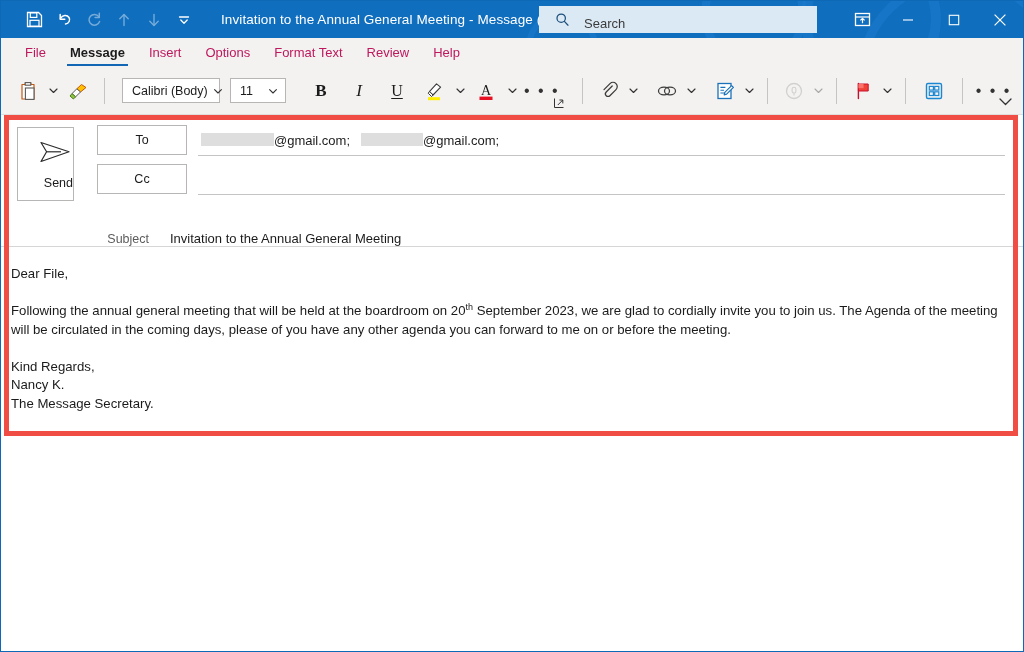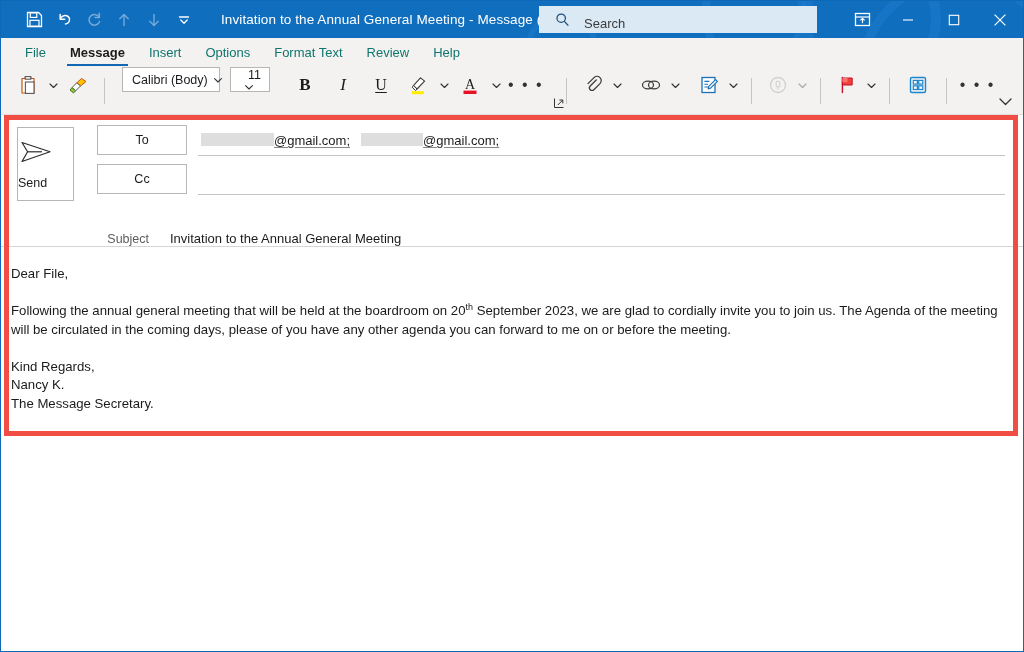--- a/index.html
+++ b/index.html
@@ -113,21 +113,21 @@
     height: 28px;
     background: #f3f2f1;
     display: flex;
     align-items: flex-end;
     padding-left: 12px;
     border-bottom: 1px solid #f3f2f1;
   }
   .rtab {
     position: relative;
     font-size: 13px;
-    color: #0f766e;
+    color: #be185d;
     padding: 0 12px 6px 12px;
     cursor: pointer;
     white-space: nowrap;
   }
   .rtab.active { font-weight: bold; color: #1b1b1b; }
   .rtab.active::after {
     content: "";
     position: absolute;
     left: 9px; right: 9px; bottom: 0px;
     height: 2.5px;
@@ -137,21 +137,21 @@
   
   .ribbon {
     position: relative;
     height: 47px;
     background: #f3f2f1;
     display: flex;
     align-items: center;
     border-bottom: 1px solid #e1dfdd;
     padding-left: 10px;
   }
-  .rgroup { display: flex; height: 100%; }
+  .rgroup { display: flex; align-items: center; height: 100%; }
   .rbtn {
     height: 36px;
     min-width: 26px;
     display: flex;
     align-items: center;
     justify-content: center;
     padding: 0 4px;
     cursor: pointer;
     border-radius: 2px;
   }
@@ -174,21 +174,21 @@
     align-items: center;
     justify-content: space-between;
     font-size: 12.5px;
     color: #1b1b1b;
     cursor: pointer;
     box-sizing: border-box;
   }
   .combo .ctext { padding-left: 9px; white-space: nowrap; }
   .combo .cark { padding: 0 7px 0 5px; display:flex; }
   .combo.font { width: 98px; margin-left: 8px; }
-  .combo.size { width: 40px; margin-left: 10px; flex-direction: column; }
+  .combo.size { width: 56px; margin-left: 10px; }
 
   .bold-b  { font-family: "Liberation Serif", serif; font-weight: bold; font-size: 17px; color:#1b1b1b; }
   .ital-i  { font-family: "Liberation Serif", serif; font-style: italic; font-size: 17px; color:#1b1b1b; }
   .und-u   { font-family: "Liberation Serif", serif; font-size: 16px; color:#1b1b1b; text-decoration: underline; text-underline-offset: 2px;}
   .ellipsis-dots { font-size: 16px; letter-spacing: 2px; color: #333; line-height: 10px; }
 
   .dlg-launcher {
     position: absolute;
     left: 552px; top: 28px;
     cursor: pointer;
@@ -220,21 +220,21 @@
     padding: 10px 18px 0 16px;
     display: flex;
   }
   .send-col { width: 60px; padding-top: 2px; }
   .send-btn {
     width: 57px; height: 74px;
     border: 1px solid #b8b6b4;
     background: #ffffff;
     display: flex;
     flex-direction: column;
-    align-items: flex-start;
+    align-items: flex-end;
     justify-content: center;
     cursor: pointer;
     box-sizing: border-box;
   }
   .send-btn .slabel { font-size: 12.5px; color: #1b1b1b; margin-top: 7px; }
 
   .fields { flex: 1; margin-left: 20px; }
   .frow { display: flex; align-items: stretch; }
   .fbtn {
     width: 90px; height: 30px;
@@ -265,21 +265,20 @@
     display: inline-block;
     background: #dedede;
     height: 13px;
     vertical-align: middle;
     position: relative;
     top: 1px;
   }
   .redact.r1 { width: 73px; }
   .redact.r2 { width: 62px; }
   .addr {
-    text-decoration: underline;
     text-decoration-color: #8a8886;
     text-underline-offset: 2px;
   }
   .rsp { display:inline-block; width: 11px; }
 
   .subj-row {
     display: flex;
     align-items: flex-end;
     padding: 0 18px 0 16px;
     height: 38px;

